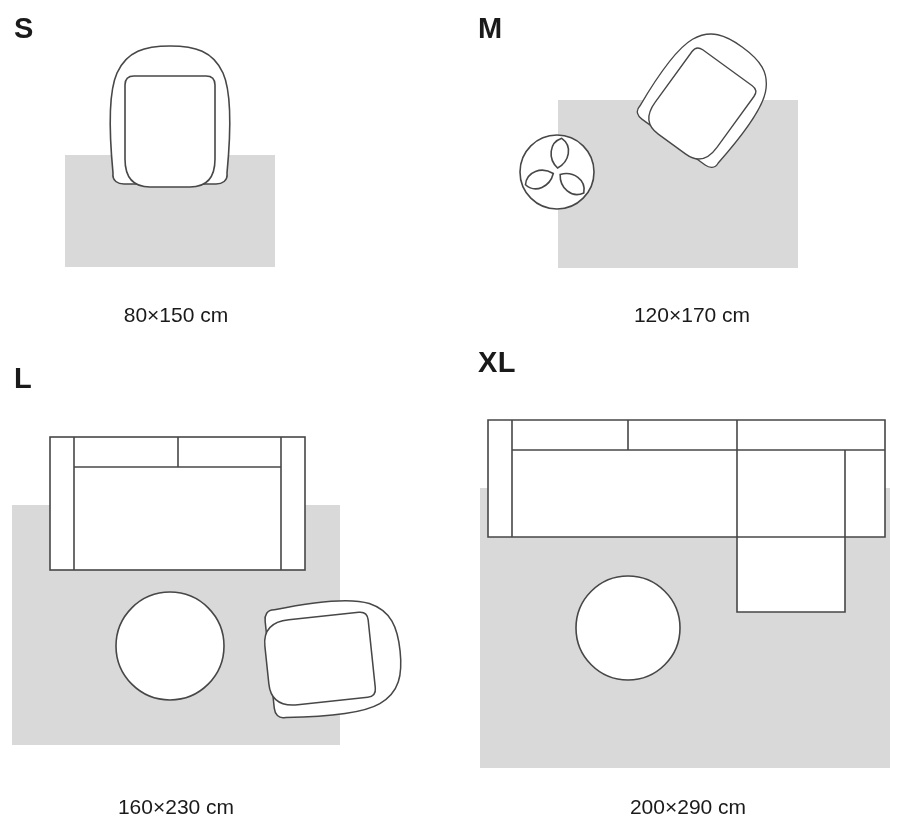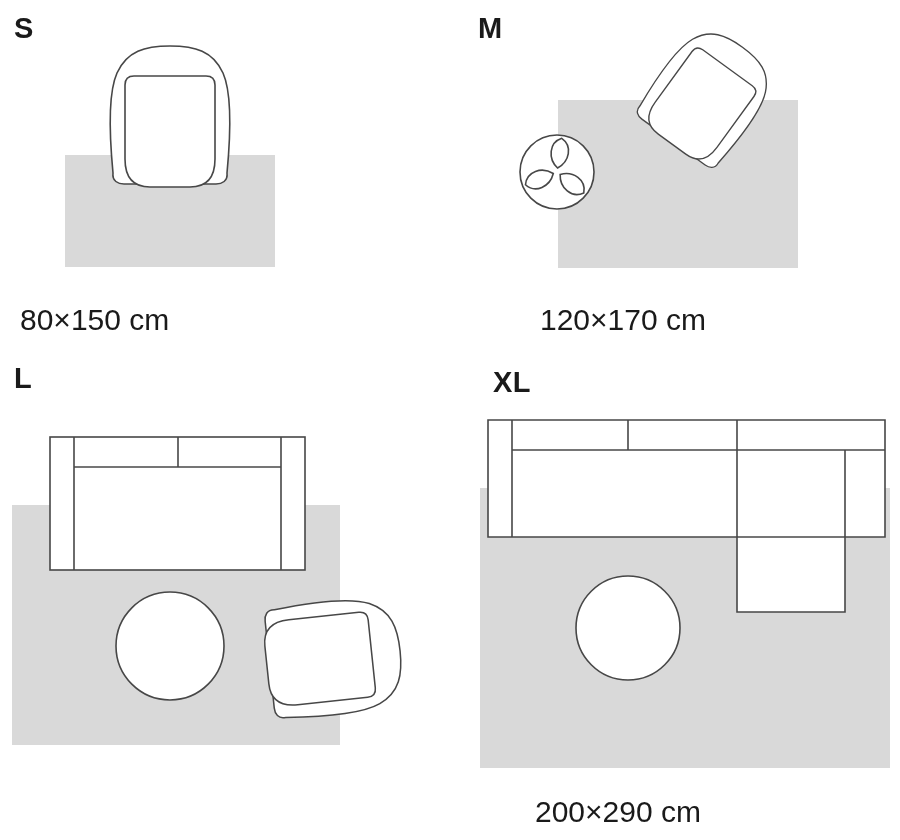--- a/index.html
+++ b/index.html
@@ -20,27 +20,27 @@
   .rug{fill:var(--rug);stroke:none;}
   .furn{fill:#ffffff;stroke:var(--outline);stroke-width:1.6;}
   .line{fill:none;stroke:var(--outline);stroke-width:1.6;}
   .size-label{
     position:absolute;
     font-size:29px;font-weight:700;color:var(--text);
     letter-spacing:.5px;
   }
   .caption{
     position:absolute;
-    font-size:30px;color:var(--text);
-    text-align:left;
+    font-size:21px;color:var(--text);
+    text-align:center;
   }
   .label-s{left:14px;top:12px;}
   .label-m{left:478px;top:12px;}
   .label-l{left:14px;top:362px;}
-  .label-xl{left:478px;top:366px;margin-left:15px;}
+  .label-xl{left:478px;top:346px;}
   .caption-s{left:20px;top:303px;width:312px;}
   .caption-m{left:540px;top:303px;width:304px;}
   .caption-l{left:20px;top:795px;width:312px;}
   .caption-xl{left:535px;top:795px;width:306px;}
 </style>
 </head>
 <body>
 
 <div class="canvas">
 
@@ -115,15 +115,16 @@
     </g>
   </svg>
 
   <div class="size-label label-s">S</div>
   <div class="size-label label-m">M</div>
   <div class="size-label label-l">L</div>
   <div class="size-label label-xl">XL</div>
 
   <div class="caption caption-s">80×150 cm</div>
   <div class="caption caption-m">120×170 cm</div>
+  <div class="caption caption-l">160×230 cm</div>
   <div class="caption caption-xl">200×290 cm</div>
 
 </div>
 
 </body></html>

